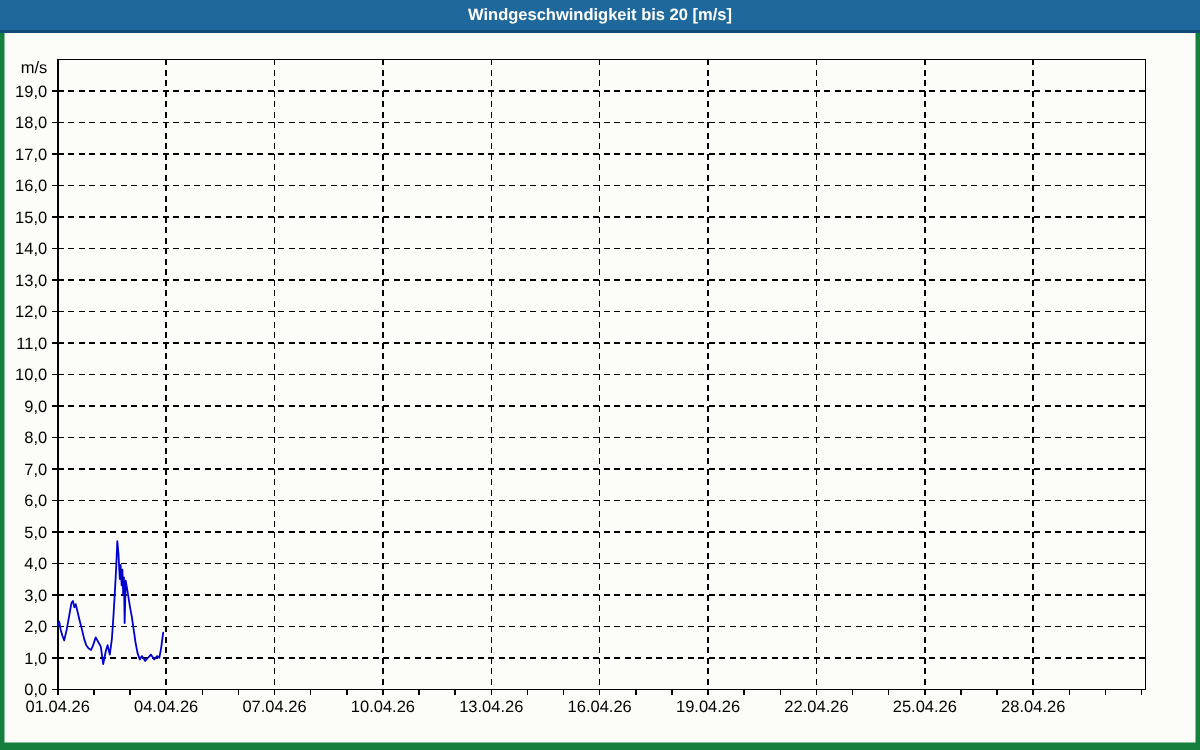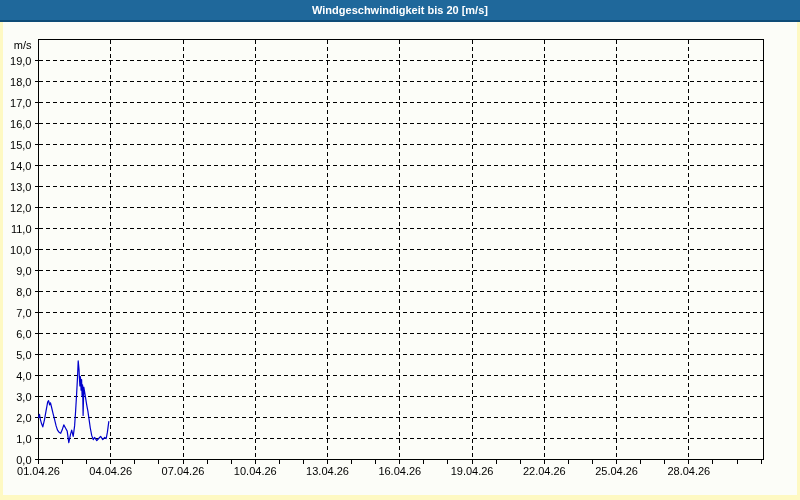--- a/index.html
+++ b/index.html
@@ -26,21 +26,21 @@
   svg text{fill:#000000;}
   .ylab{font:11px "Liberation Sans",sans-serif;text-anchor:end;}
   .xlab{font:11px "Liberation Sans",sans-serif;text-anchor:middle;}
   .grid{stroke:#000000;stroke-width:1;stroke-dasharray:4,3;shape-rendering:crispEdges;}
   .solid{stroke:#000000;stroke-width:1;shape-rendering:crispEdges;}
   .frame{fill:none;stroke:#000000;stroke-width:1;shape-rendering:crispEdges;}
 </style>
 </head>
 <body>
 
-<div class="screen" style="background: #fef9c3;">
+<div class="screen" style="background: #15803d;">
   <div class="titlebar" style="background: rgb(31, 104, 155); border-bottom-color: rgb(14, 76, 119); color: rgb(255, 255, 255);">
     <span>Windgeschwindigkeit bis 20 [m/s]</span>
   </div>
   <div class="panel" style="background: rgb(252, 253, 248);">
     <svg id="chart-svg" width="794" height="473">
         <line x1="31.5" y1="437.5" x2="35.5" y2="437.5" class="solid"></line>
         <text x="28.5" y="441.5" class="ylab">0,0</text>
         <line x1="35.5" y1="416.5" x2="760.5" y2="416.5" class="grid"></line>
         <line x1="31.5" y1="416.5" x2="35.5" y2="416.5" class="solid"></line>
         <text x="28.5" y="420.5" class="ylab">1,0</text>

